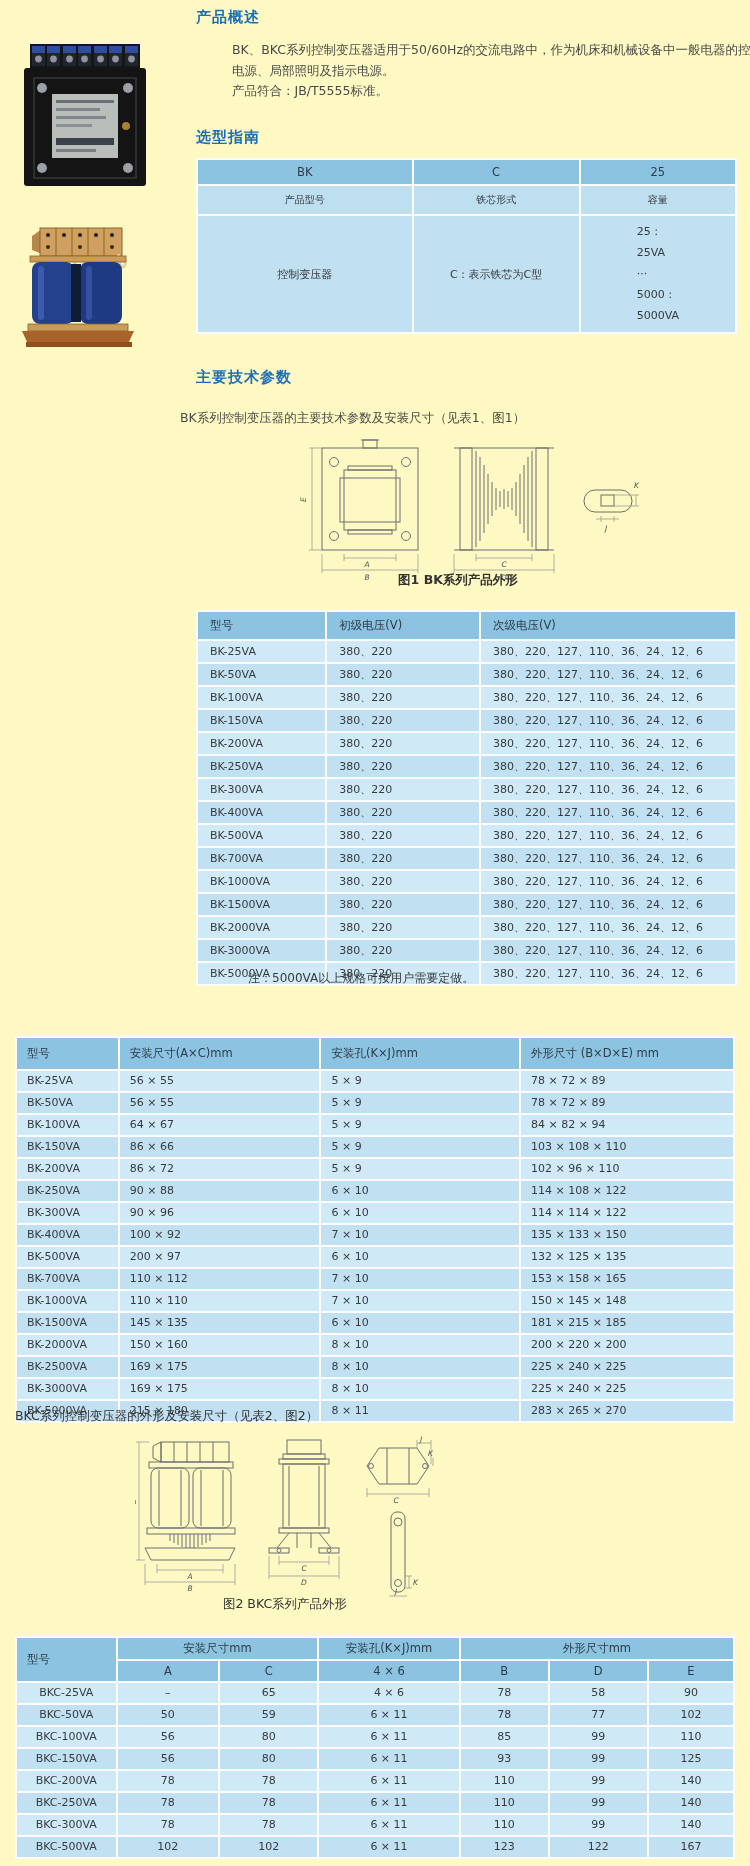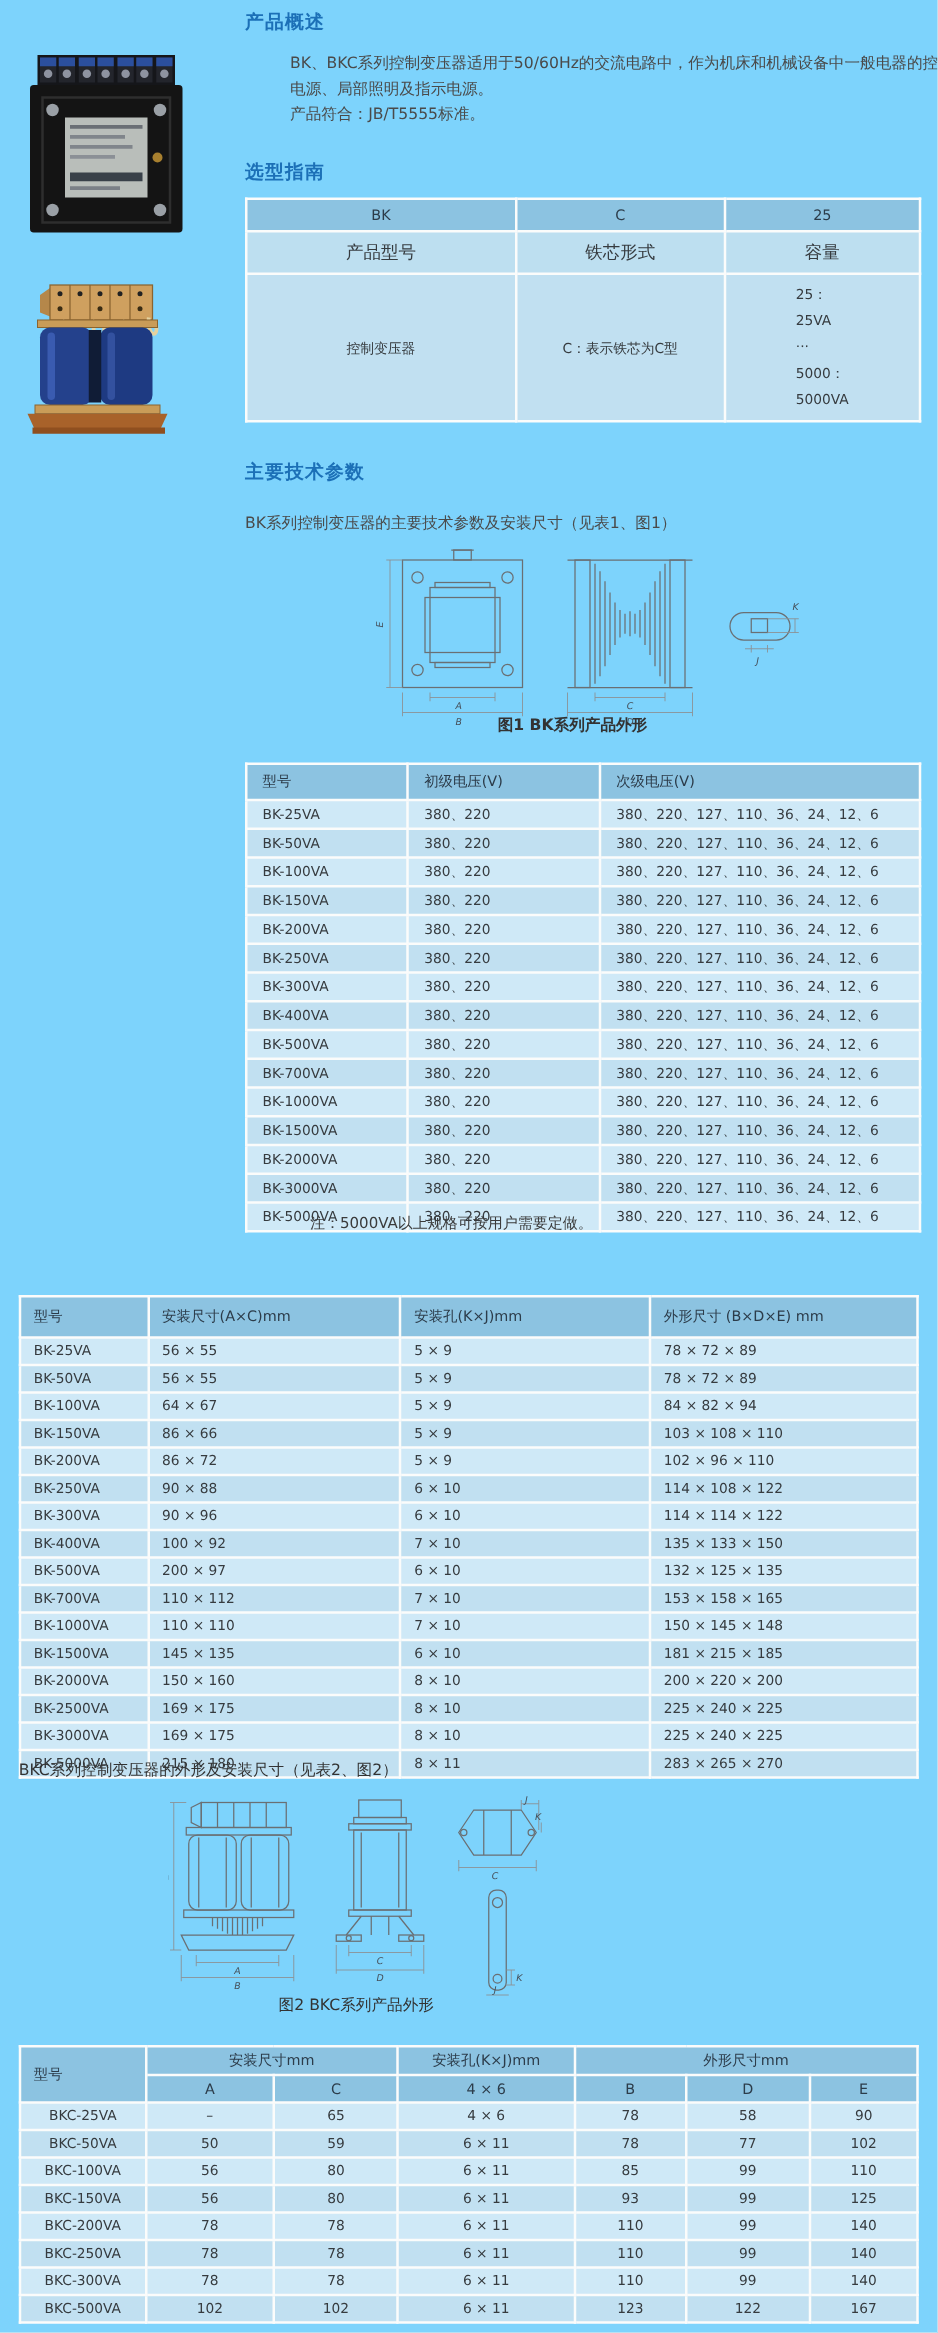--- a/index.html
+++ b/index.html
@@ -1,39 +1,39 @@
 <!DOCTYPE html>
 <html><head>
 <meta charset="utf-8">
 <style>
   html,body{margin:0;padding:0;background:#e9eae9;}
   .page{
     position:relative;width:750px;height:1866px;margin:0 auto;
-    background:#7dd3fc;overflow:hidden;
+    background:#fef9c3;overflow:hidden;
     font-family:"DejaVu Sans","Liberation Sans",sans-serif;
     color:#3c3c3c;
   }
   .abs{position:absolute;}
   .h2{color:#1c70b7;font-size:15px;font-weight:bold;letter-spacing:1px;}
   .body-text{font-size:12.5px;color:#4a4a4a;line-height:1.65;}
   .cap{font-size:12.5px;color:#333;text-align:center;}
   .tag{font-size:11px;color:#444;text-align:right;}
   .note{font-size:12px;color:#3b3b3b;}
 
   table{border-collapse:collapse;table-layout:fixed;width:100%;}
   th,td{border:2px solid #fbfcfb;font-weight:normal;}
   th{background:#8cc3e1;color:#2c3c4a;font-size:11.5px;padding:6px 8px;}
   td{font-size:11px;color:#363b3f;}
   tbody tr:nth-child(odd) td{background:#cfe9f7;}
   tbody tr:nth-child(even) td{background:#c1e0f1;}
 
   
   .sel-table th{padding:5px 6px;text-align:center;}
   .sel-table td{text-align:center;padding:6px 6px;background:#cfe9f7;}
-  .sel-table tr.meaning td{background:#bddff0;font-size:14px;padding:7px 6px;}
+  .sel-table tr.meaning td{background:#bddff0;font-size:10px;padding:7px 6px;}
   .sel-table td.cap-cell{vertical-align:middle;}
   .cap-lines{display:inline-block;text-align:left;line-height:1.9;font-size:11px;}
 
   
   .t1 th{text-align:left;padding:6px 12px;}
   .t1 td{text-align:left;padding:3px 12px;line-height:15px;}
 
   
   .tc th{text-align:left;padding:8px 10px;}
   .tc td{text-align:left;padding:3px 10px;line-height:14px;}
@@ -159,21 +159,21 @@
           <td>C：表示铁芯为C型</td>
           <td class="cap-cell">
             <div class="cap-lines"><div>25：</div><div>25VA</div><div>···</div><div>5000：</div><div>5000VA</div></div>
           </td>
         </tr>
       </tbody>
     </table>
   </div>
 
   <div class="abs h2" style="left:196px;top:368px;">主要技术参数</div>
-  <div class="abs body-text" style="left:196px;top:408px;">BK系列控制变压器的主要技术参数及安装尺寸（见表1、图1）</div>
+  <div class="abs body-text" style="left:180px;top:408px;">BK系列控制变压器的主要技术参数及安装尺寸（见表1、图1）</div>
 
   <div class="abs" style="left:300px;top:434px;width:340px;height:150px;">
     <svg viewBox="0 0 340 150" width="340" height="150">
 
       <g class="dwg">
         <rect x="22" y="14" width="96" height="102"></rect>
         <rect x="63" y="6" width="14" height="8"></rect>
         <line x1="61" y1="6" x2="79" y2="6"></line>
         <circle cx="34" cy="28" r="4.5"></circle>
           <circle cx="106" cy="28" r="4.5"></circle>

